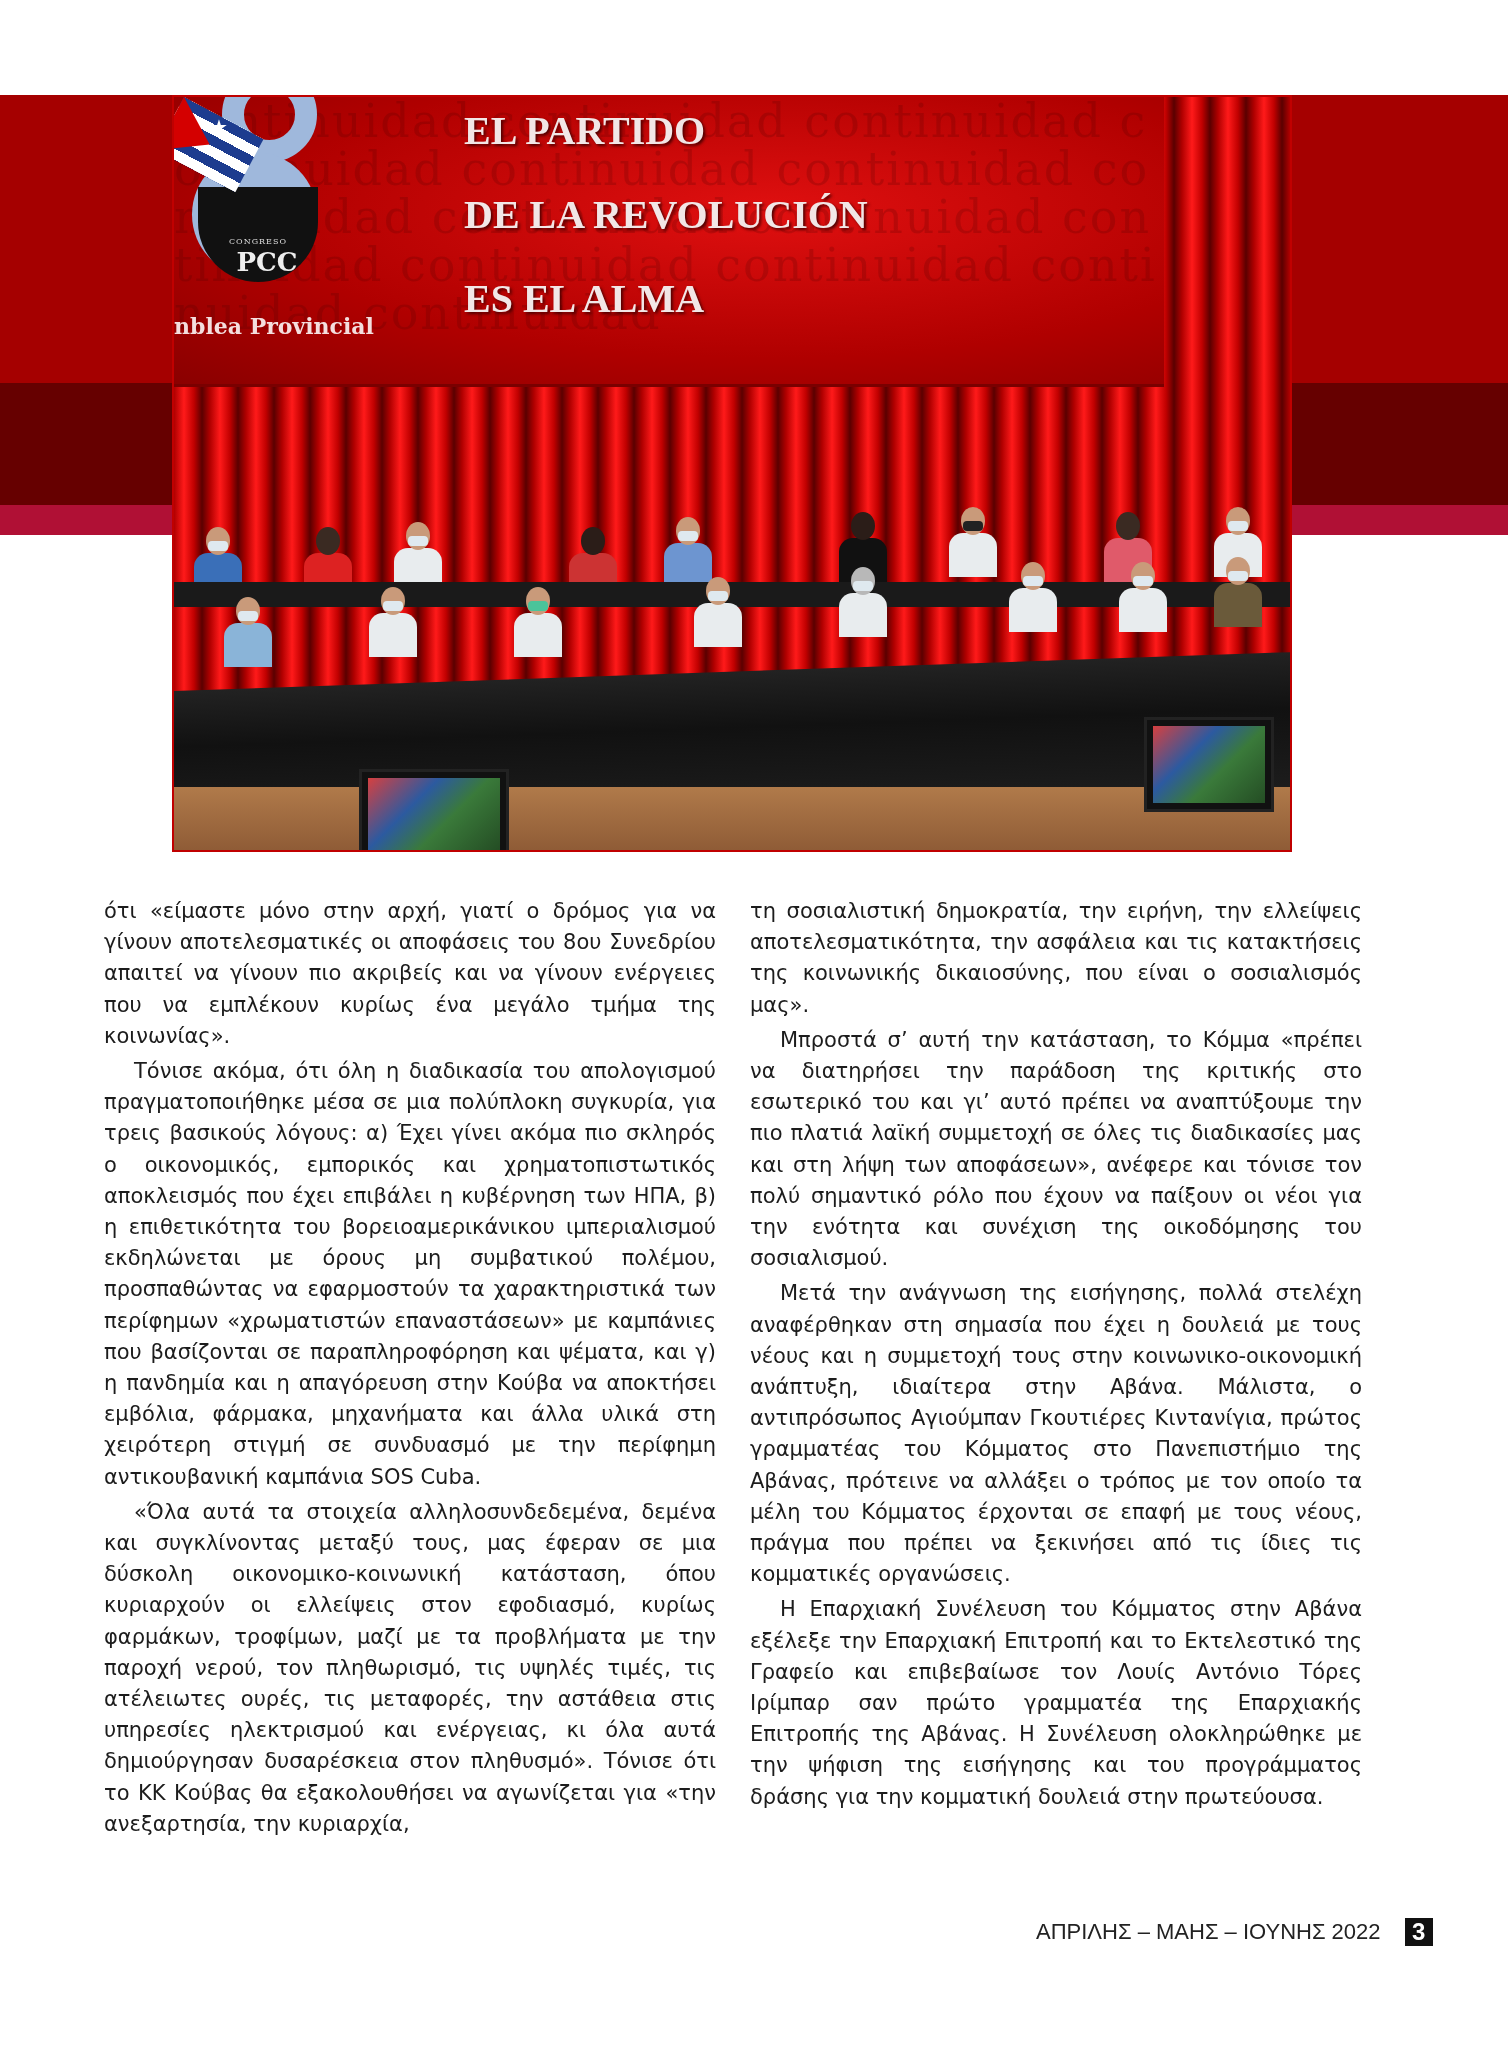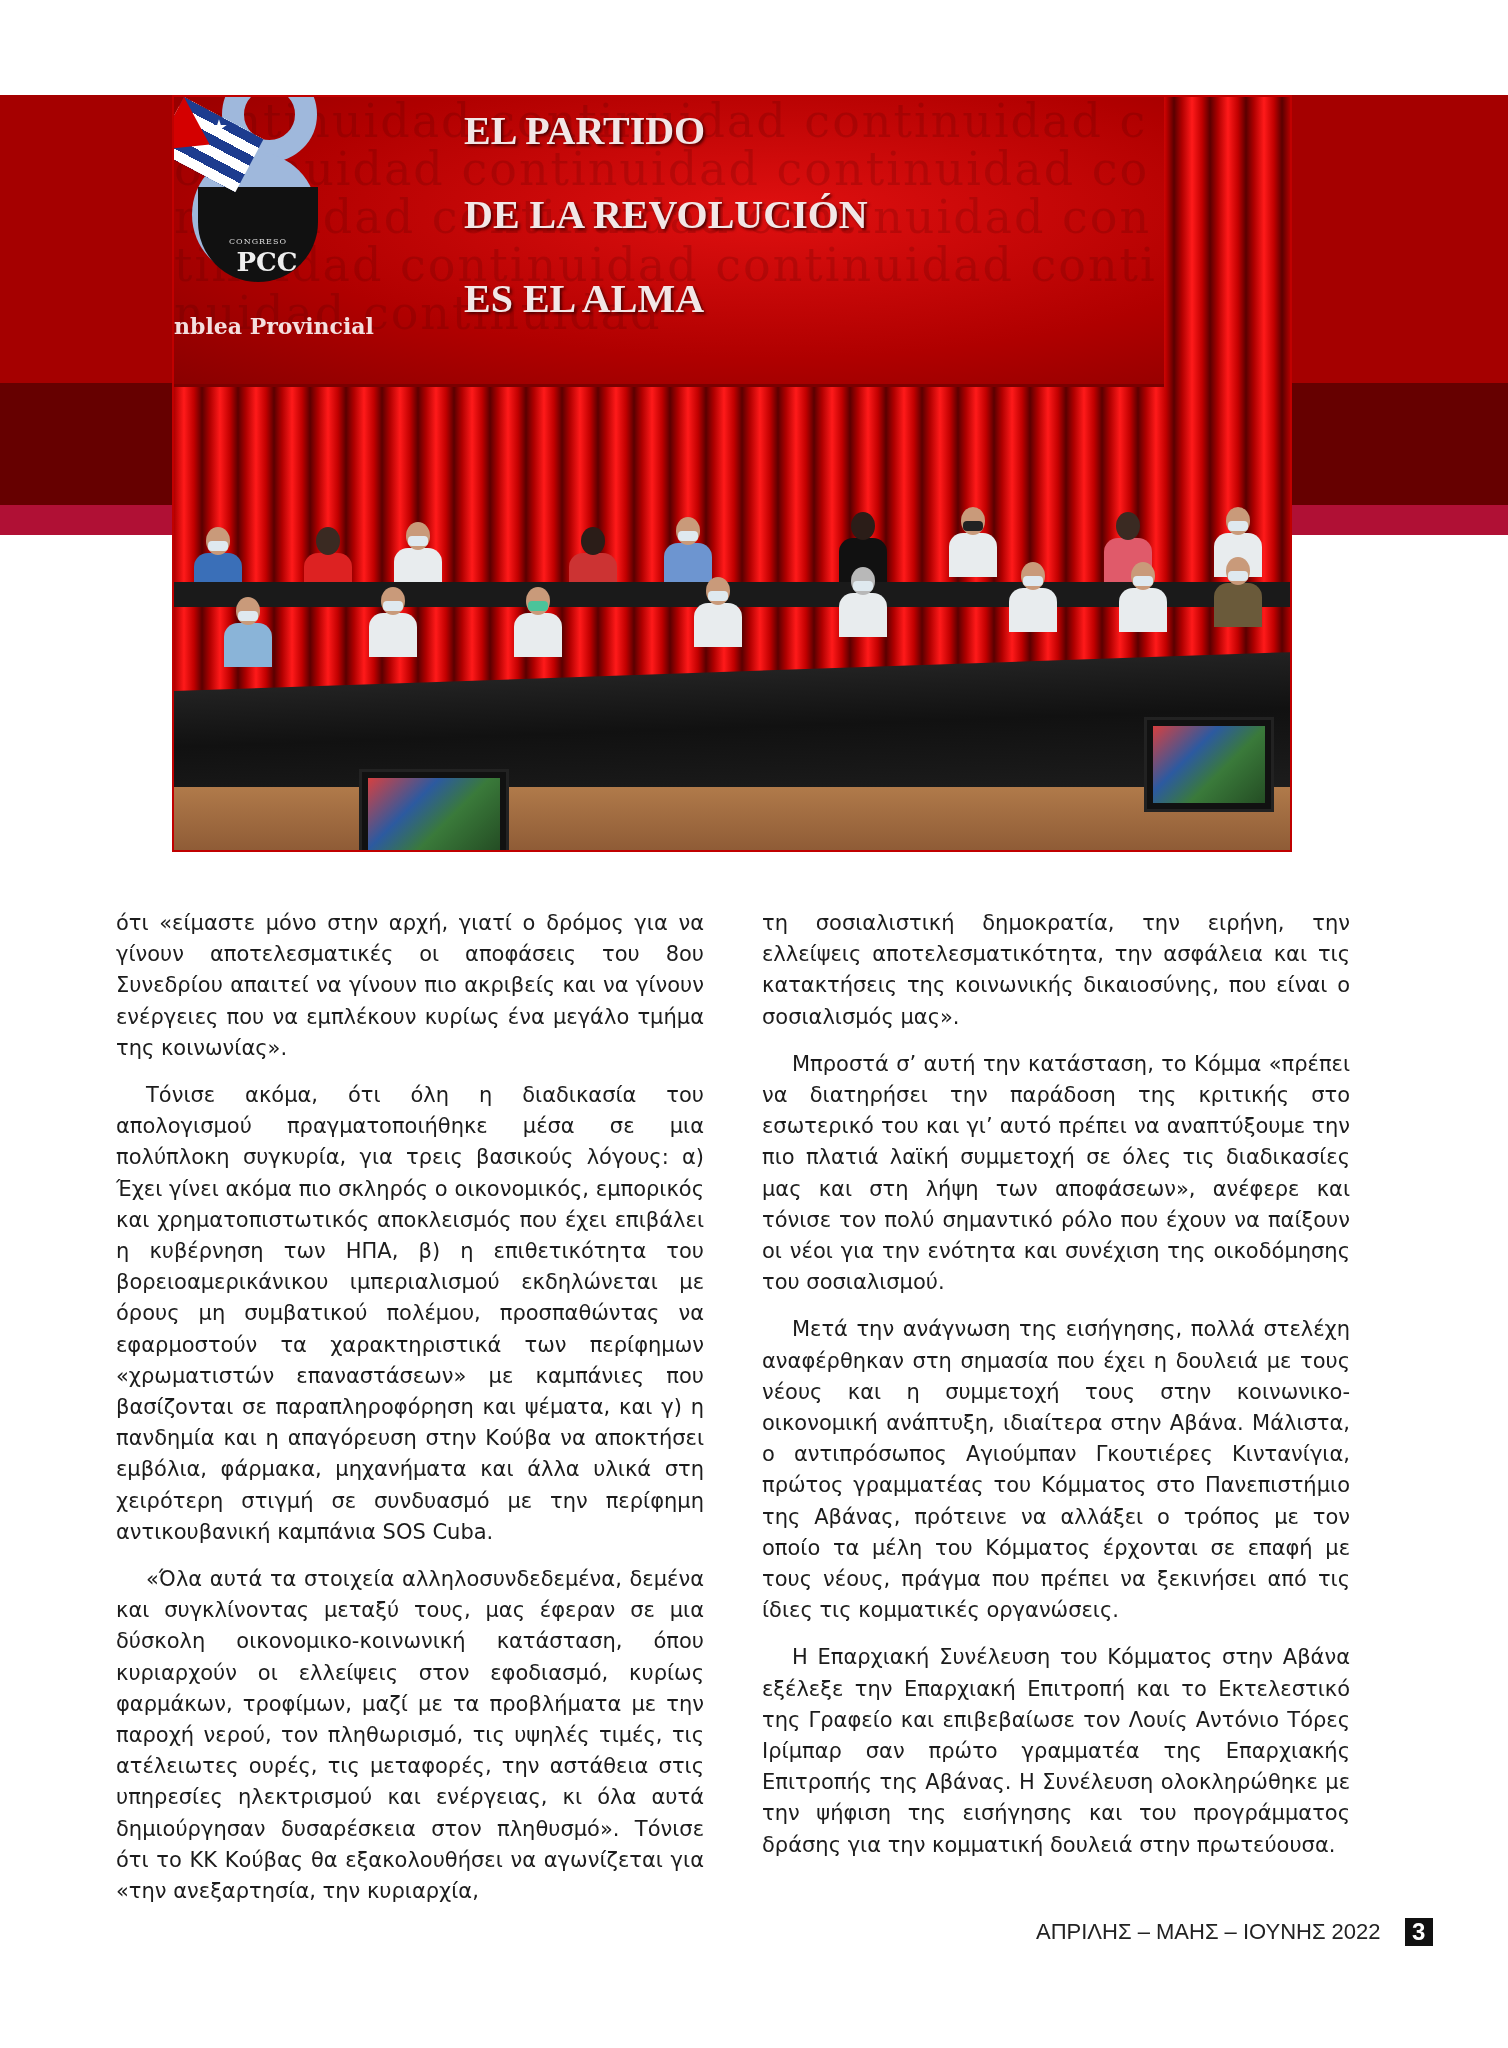--- a/index.html
+++ b/index.html
@@ -109,21 +109,21 @@
     }
 
     
     .col {
       position: absolute; top: 892px; width: 620px;
       font-family: "DejaVu Sans", sans-serif; font-size: 21px; line-height: 31.2px;
       text-align: justify; color: #1c1c1c;
     }
     .col-left { left: 100px; }
     .col-right { left: 746px; }
-    .col p { margin: 16px; text-indent: 0; }
+    .col p { margin: 4px; text-indent: 0; }
     .col p.indent { text-indent: 30px; }
 
     
     .footer {
       position: absolute; left: 1036px; top: 1917px; height: 30px;
       display: flex; align-items: center; gap: 24px;
     }
     .footer-date {
       font-family: "Liberation Sans", sans-serif; font-size: 22px; color: #222; letter-spacing: 0px;
     }

